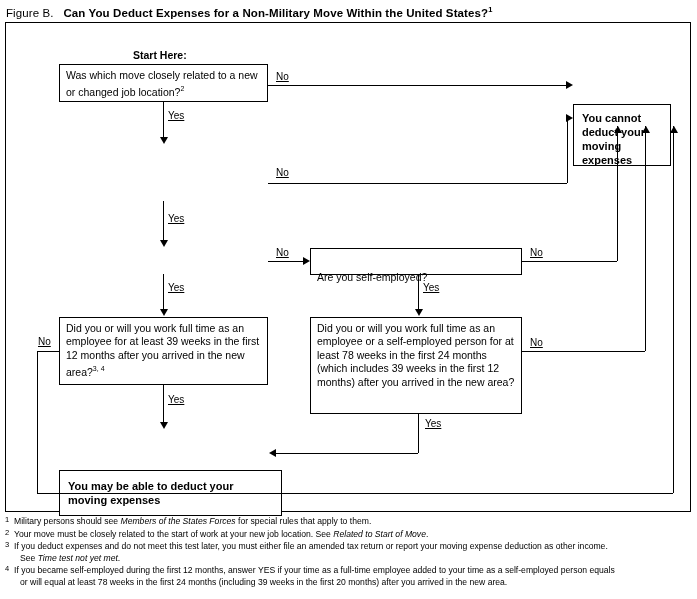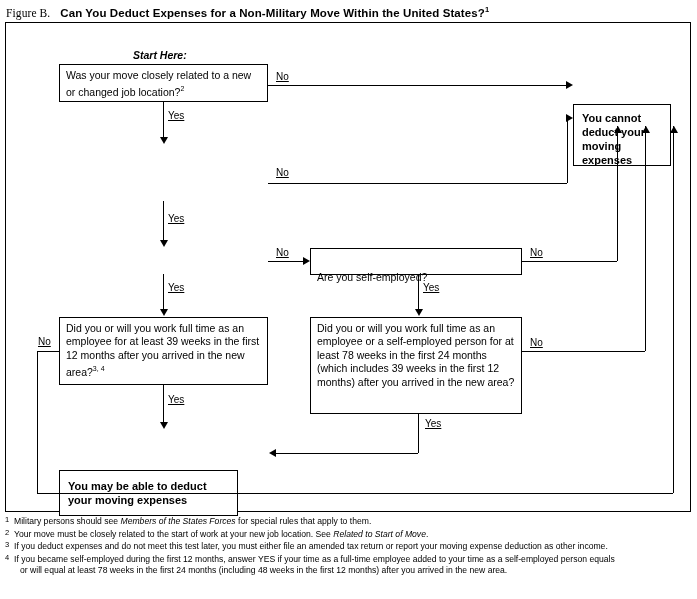--- a/index.html
+++ b/index.html
@@ -23,21 +23,20 @@
     position: absolute;
     left: 6px;
     top: 5px;
     font-size: 11.5px;
     font-weight: bold;
     letter-spacing: 0.1px;
     white-space: nowrap;
   }
   .title .prefix {
     font-weight: normal;
-    font-family: Liberation Serif, serif;
   }
   .title sup {
     font-size: 7.5px;
     vertical-align: super;
   }
   .frame {
     position: absolute;
     left: 5px;
     top: 22px;
     width: 686px;
@@ -60,21 +59,20 @@
     line-height: 14px;
     margin-top: 40px;
   }
   .box sup {
     font-size: 7px;
     vertical-align: super;
   }
   .start-here {
     position: absolute;
     font-size: 10.5px;
-    font-style: italic;
     font-weight: bold;
   }
   .lbl {
     position: absolute;
     font-size: 10px;
     text-decoration: underline;
   }
   .ln {
     position: absolute;
     background: #000000;
@@ -136,42 +134,42 @@
   <div class="title">
     <span class="prefix">Figure B.</span>
     &nbsp;&nbsp;<span>Can You Deduct Expenses for a Non-Military Move Within the United States?</span><sup>1</sup>
   </div>
 
   <div class="frame"></div>
 
   <div class="start-here" style="left:133px; top:49px;">Start Here:</div>
 
   <div class="box" style="left:59px; top:64px; width:209px; height:38px;">
-    <span>Was your move closely related to a new or changed job location?</span><sup>2</sup>
+    <span>Was which move closely related to a new or changed job location?</span><sup>2</sup>
   </div>
 
 
 
   <div class="box" style="left:310px; top:248px; width:212px; height:26px; padding-top:22px;">
     <span>Are you self-employed?</span>
   </div>
 
   <div class="box" style="left:59px; top:317px; width:209px; height:68px;">
     <span>Did you or will you work full time as an employee for at least 39 weeks in the first 12 months after you arrived in the new area?</span><sup>3, 4</sup>
   </div>
 
   <div class="box" style="left:310px; top:317px; width:212px; height:97px;">
     <span>Did you or will you work full time as an employee or a self-employed person for at least 78 weeks in the first 24 months (which includes 39 weeks in the first 12 months) after you arrived in the new area?</span>
   </div>
 
   <div class="box bold" style="left:573px; top:64px; width:98px; height:62px; padding:6px 6px 4px 8px;">
     <span>You cannot deduct your moving expenses</span>
   </div>
 
-  <div class="box bold" style="left:59px; top:430px; width:179px; height:46px; padding:8px 6px 4px 8px;">
+  <div class="box bold" style="left:59px; top:430px; width:223px; height:46px; padding:8px 6px 4px 8px;">
     <span>You may be able to deduct your moving expenses</span>
   </div>
 
   <div class="ln h" style="left:268px; top:85px; width:299px;"></div>
   <div class="arrow right" style="left:566px; top:81px;"></div>
   <div class="lbl" style="left:276px; top:71px;">No</div>
 
   <div class="ln v" style="left:163px; top:102px; height:36px;"></div>
   <div class="arrow down" style="left:160px; top:137px;"></div>
   <div class="lbl" style="left:168px; top:110px;">Yes</div>
@@ -225,20 +223,20 @@
   <div class="arrow up" style="left:670px; top:126px;"></div>
 
   <div class="footnotes">
     <div class="fn">
       <span class="num">1</span>Military persons should see <i>Members of the States Forces</i> for special rules that apply to them.
     </div>
     <div class="fn">
       <span class="num">2</span>Your move must be closely related to the start of work at your new job location. See <i>Related to Start of Move</i>.
     </div>
     <div class="fn">
-      <span class="num">3</span>If you deduct expenses and do not meet this test later, you must either file an amended tax return or report your moving expense deduction as other income.
-    </div>
-    <div class="fn">
-      <span class="num">4</span>If you became self-employed during the first 12 months, answer YES if your time as a full-time employee added to your time as a self-employed person equals<span class="cont">or will equal at least 78 weeks in the first 24 months (including 48 weeks in the first 12 months) after you arrived in the new area.</span>
+      <span class="num">3</span>If you deduct expenses and do not meet this test later, you must either file an amended tax return or report your moving expense deduction as other income.<span class="cont">See <i>Time test not yet met</i>.</span>
+    </div>
+    <div class="fn">
+      <span class="num">4</span>If you became self-employed during the first 12 months, answer YES if your time as a full-time employee added to your time as a self-employed person equals<span class="cont">or will equal at least 78 weeks in the first 24 months (including 39 weeks in the first 20 months) after you arrived in the new area.</span>
     </div>
   </div>
 
 </div>
 
 </body></html>

